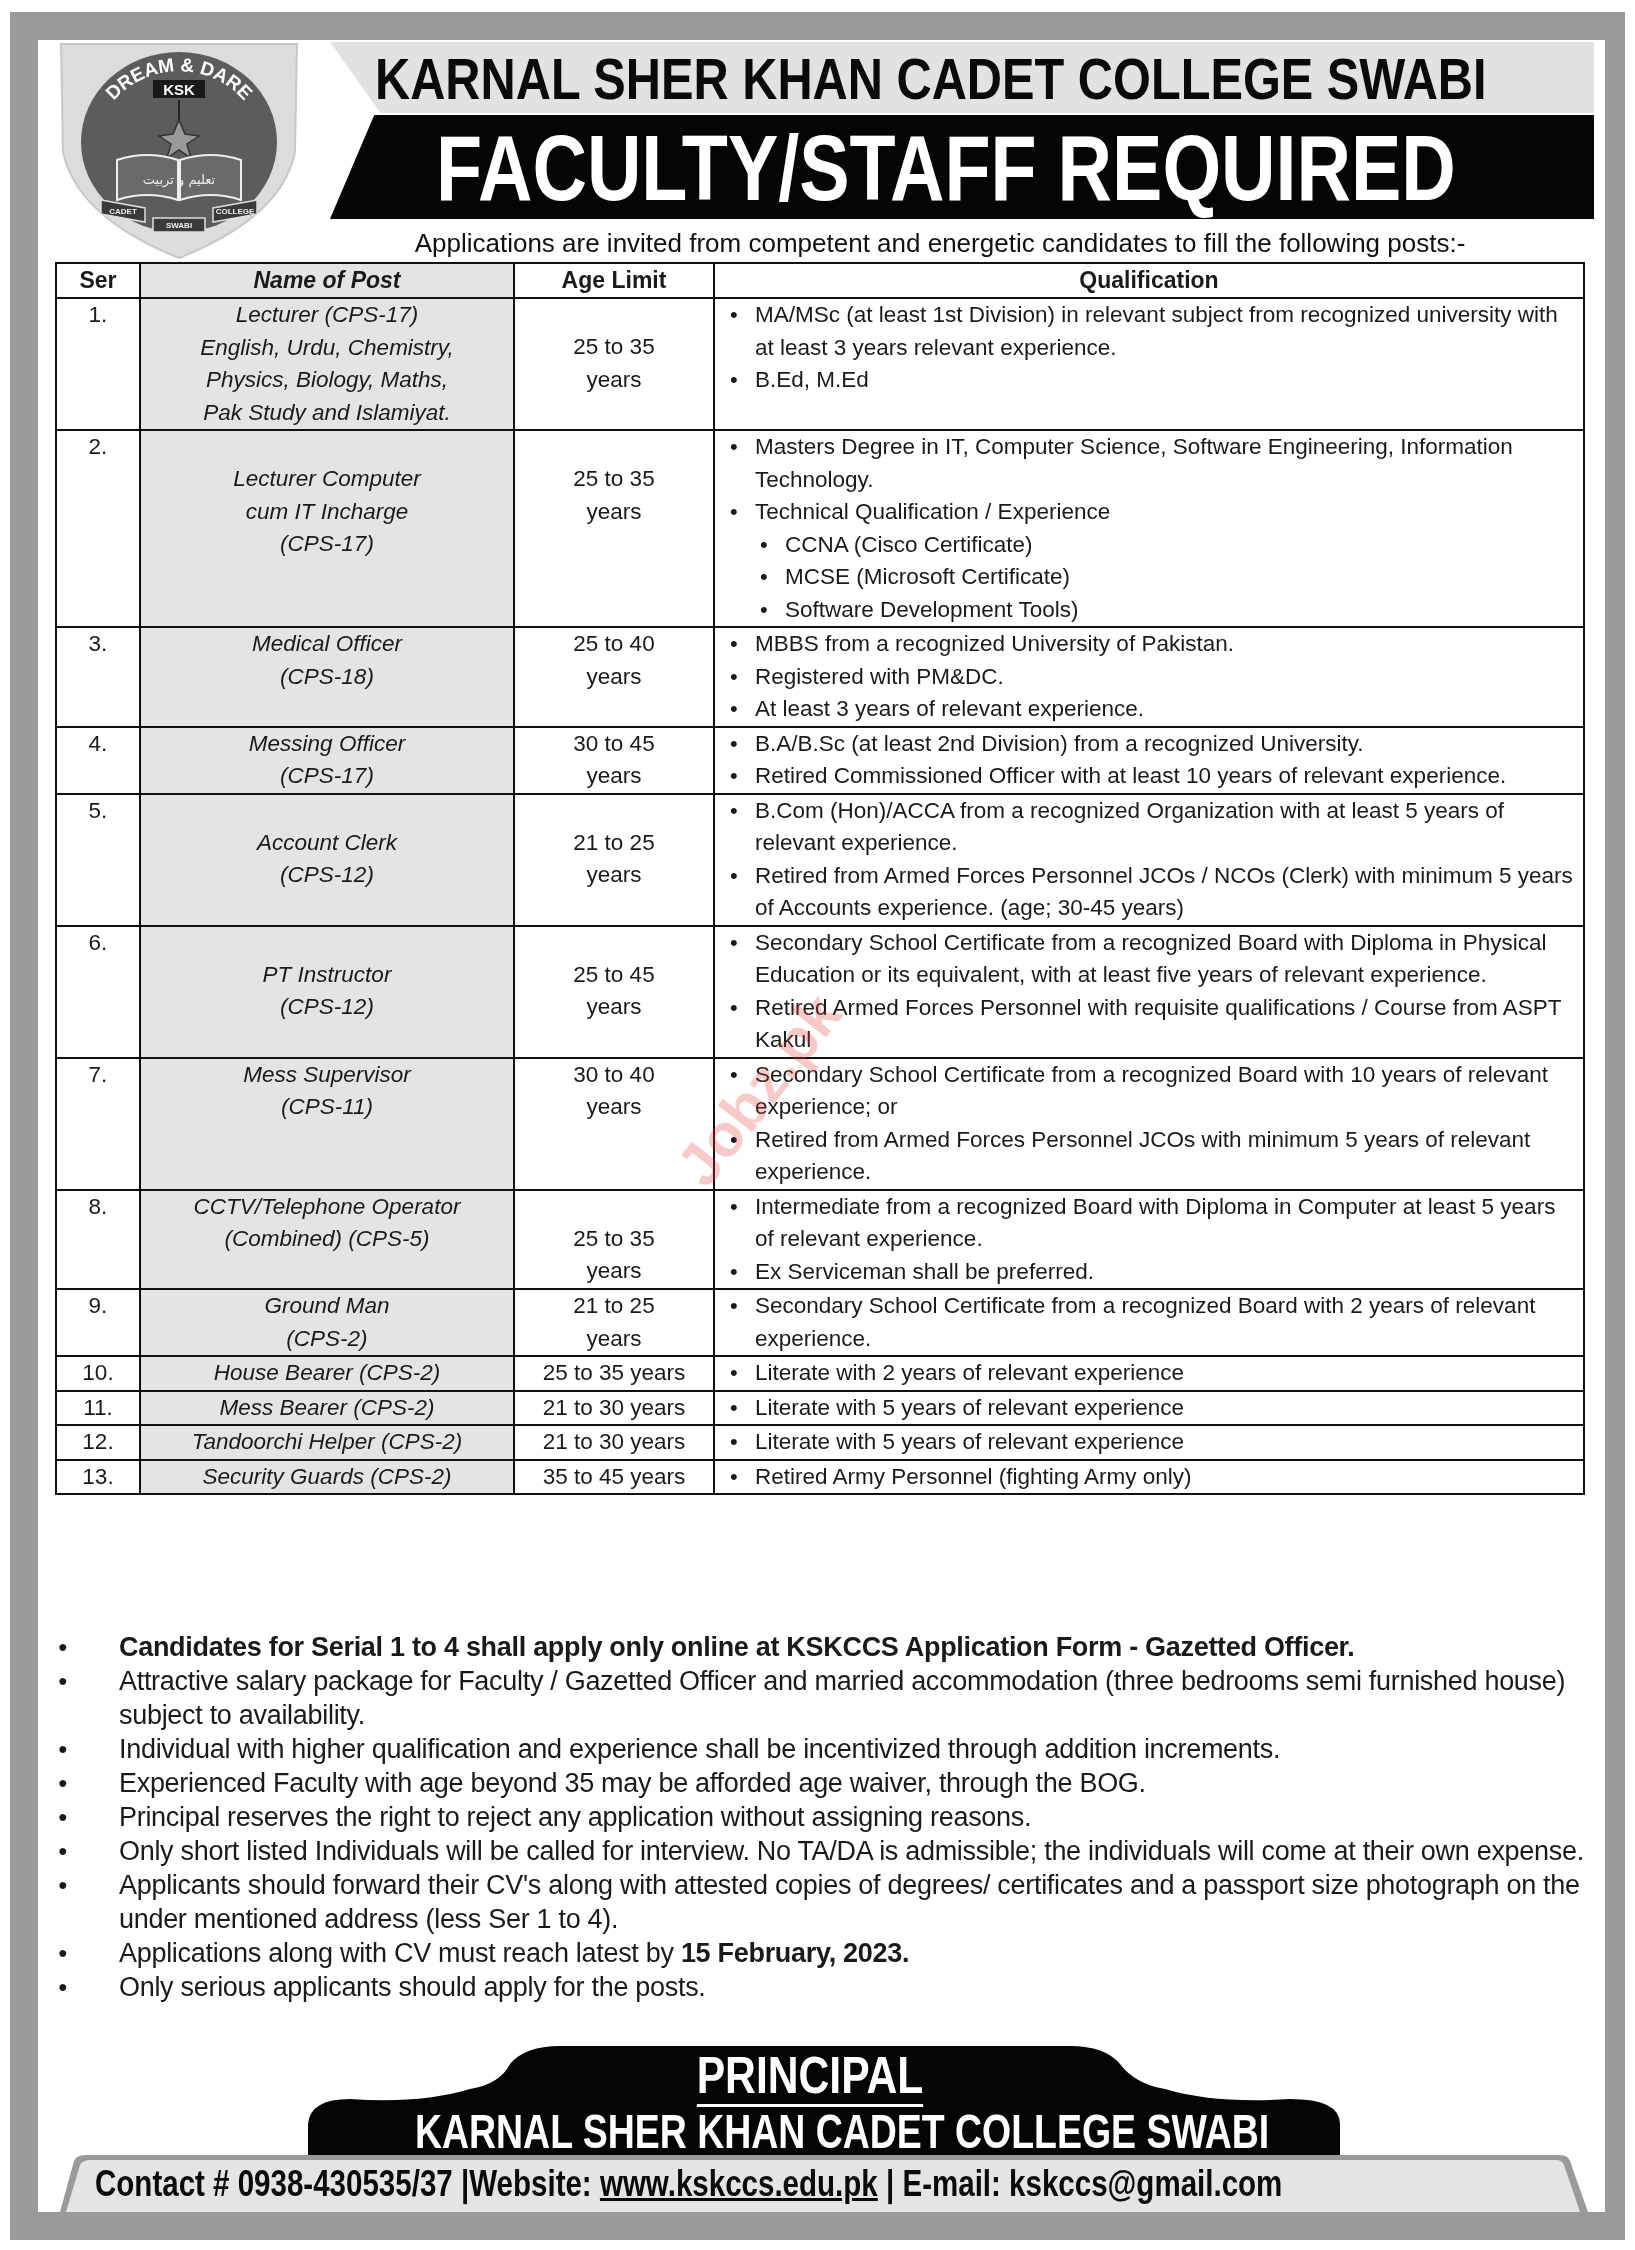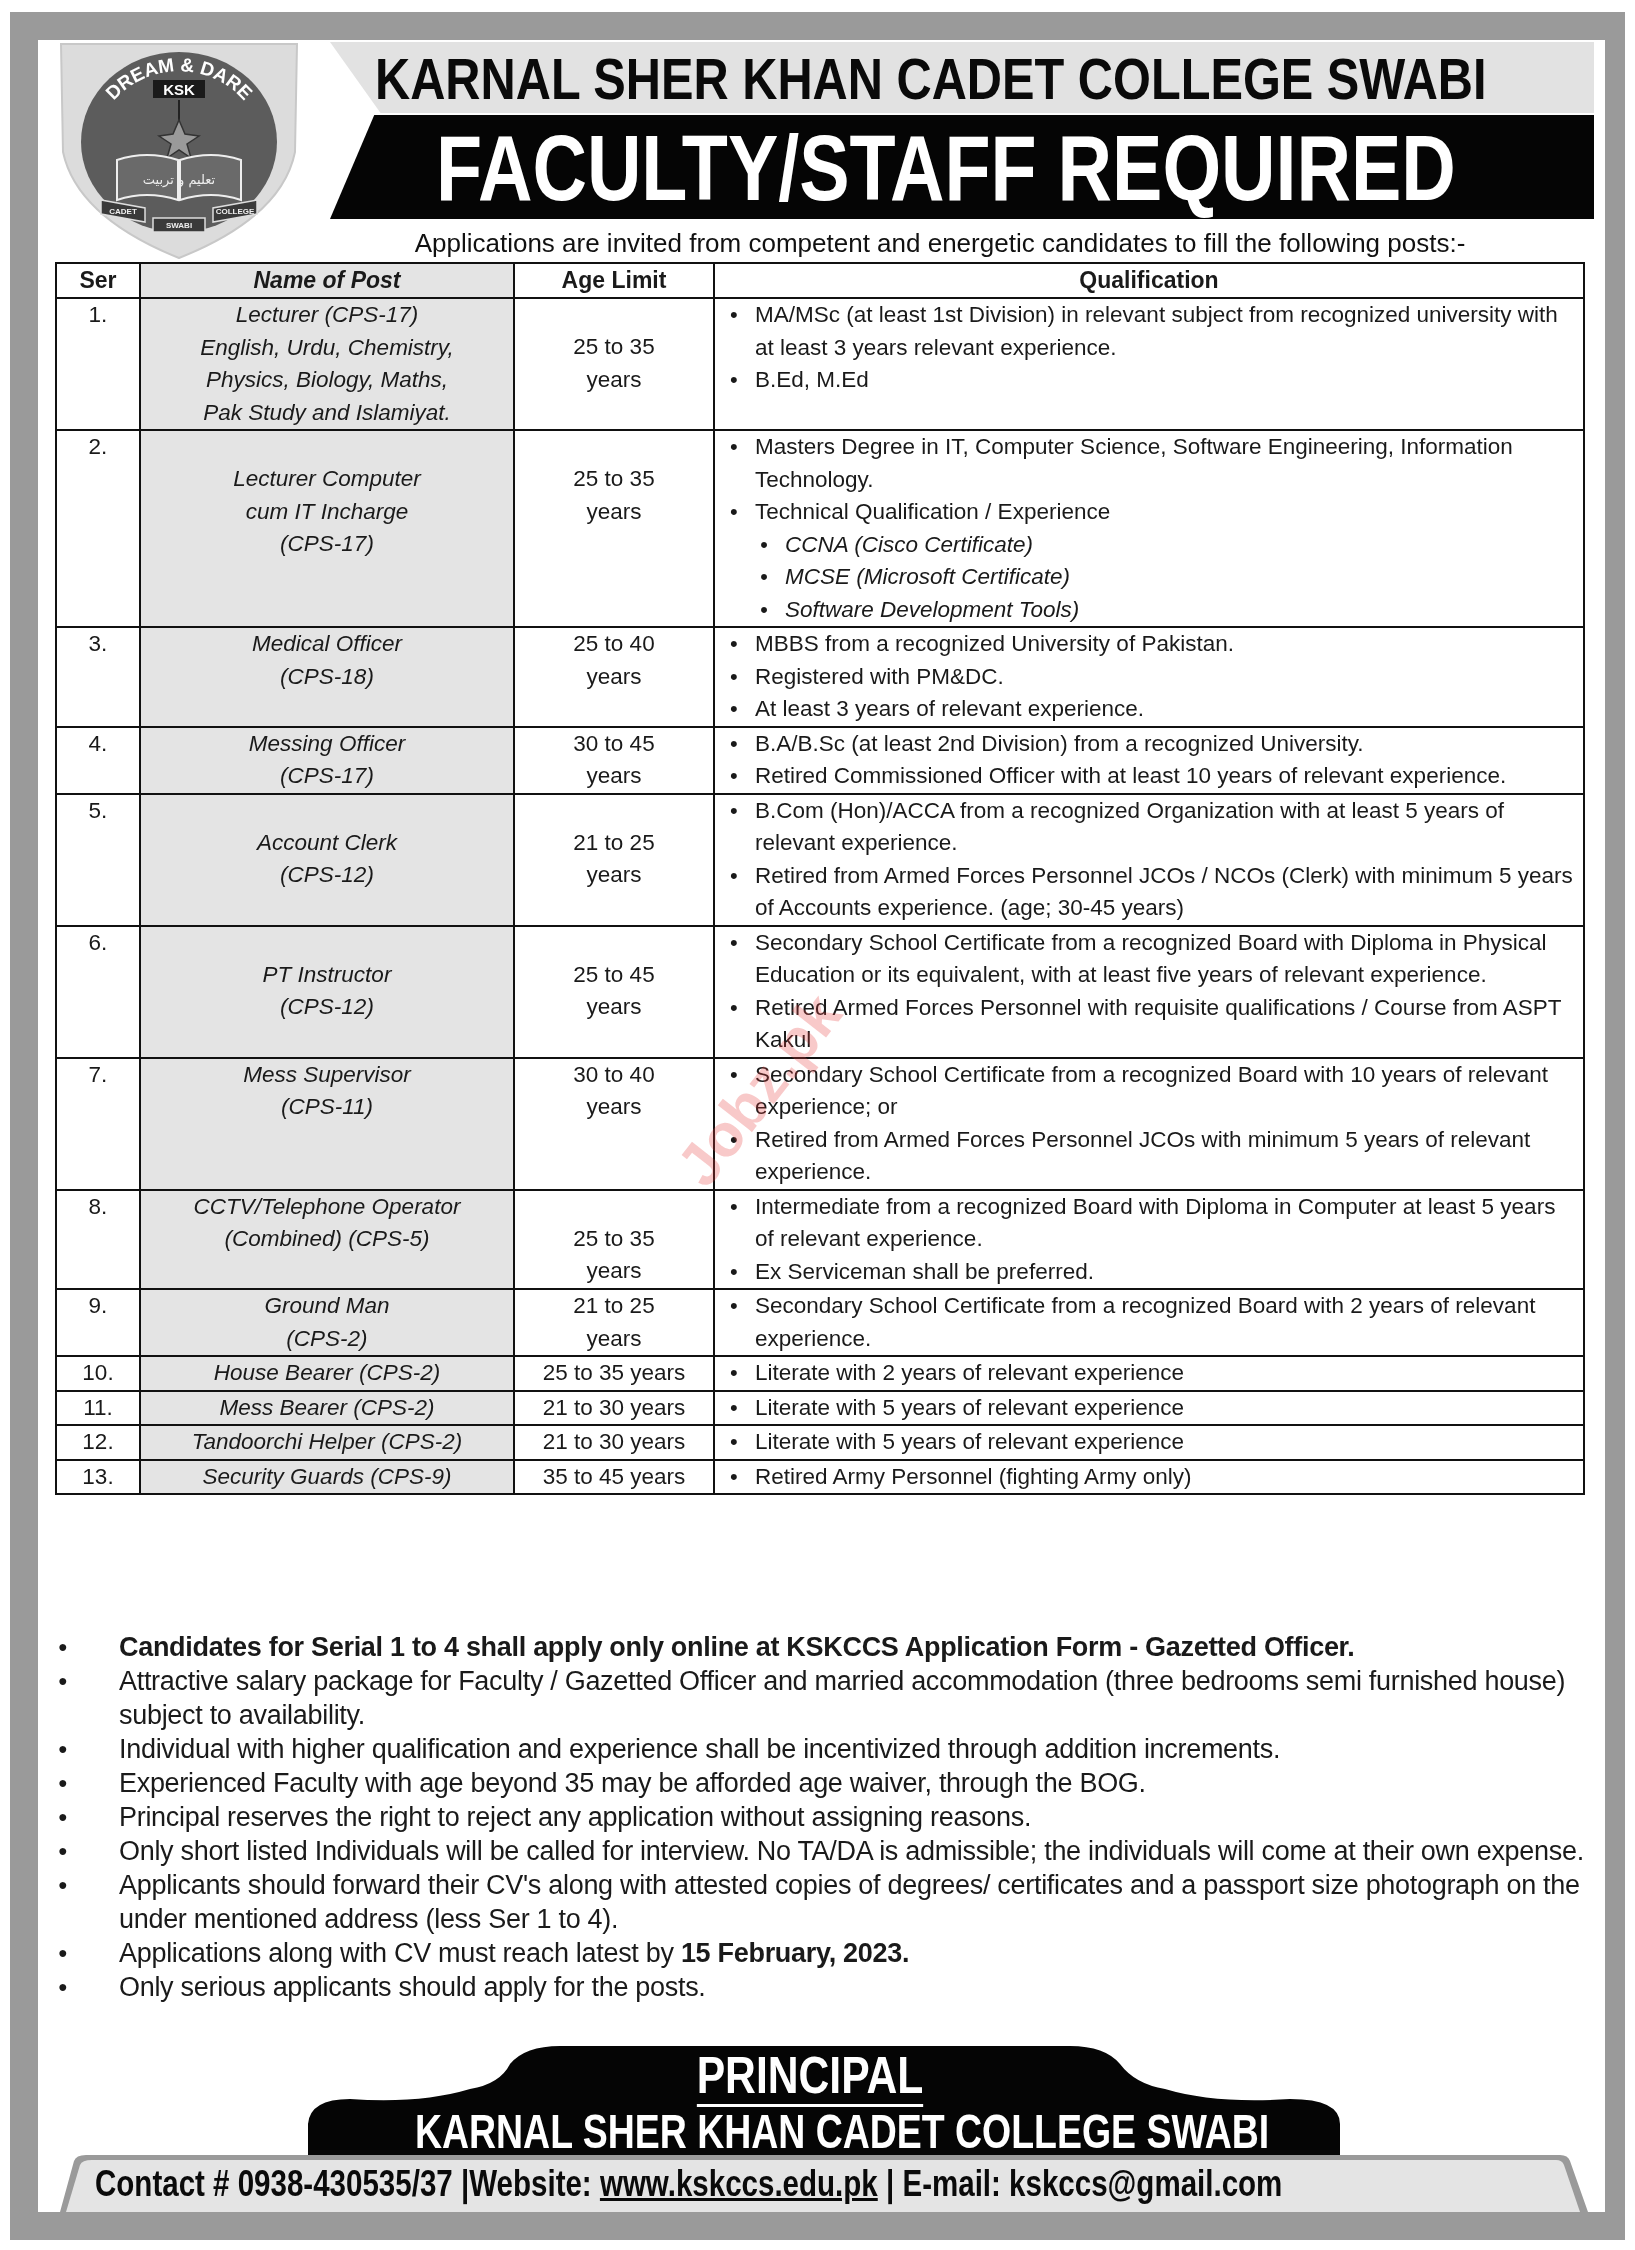--- a/index.html
+++ b/index.html
@@ -66,21 +66,21 @@
   .th-name, .td-name { background: #e4e4e4; font-style: italic; }
   .td-ser { text-align: center; }
   .td-name { text-align: center; }
   .td-age { text-align: center; }
   .td-qual { padding-left: 10px !important; padding-right: 4px !important; }
   .qual-list { margin: 0; padding: 0; list-style: none; }
   .qual-item { position: relative; padding-left: 30px; }
   .qual-item::before {
     content: "\2022"; position: absolute; left: 5px; top: 0; font-size: 22px;
   }
-  .qual-sub { position: relative; padding-left: 60px; font-style: italic; }
+  .qual-sub { position: relative; padding-left: 60px; }
   .qual-sub::before {
     content: "\2022"; position: absolute; left: 35px; top: 0; font-size: 22px;
   }
   .valign-mid { padding-top: 32px !important; }
   
   .notes {
     position: absolute; left: 55px; top: 1630px; width: 1530px;
     margin: 0; padding: 0; list-style: none;
     font-size: 27px; line-height: 34px; color: #1a1a1a; letter-spacing: -0.3px;
   }
@@ -366,21 +366,21 @@
         </td>
         <td class="td-qual">
           <ul class="qual-list">
             <li class="qual-item">Literate with 5 years of relevant experience</li>
           </ul>
         </td>
       </tr>
       <tr>
         <td class="td-ser">13.</td>
         <td class="td-name">
-          <div>Security Guards (CPS-9)</div>
+          <div>Security Guards (CPS-2)</div>
         </td>
         <td class="td-age">
           <div>35 to 45 years</div>
         </td>
         <td class="td-qual">
           <ul class="qual-list">
             <li class="qual-item">Retired Army Personnel (fighting Army only)</li>
           </ul>
         </td>
       </tr>

